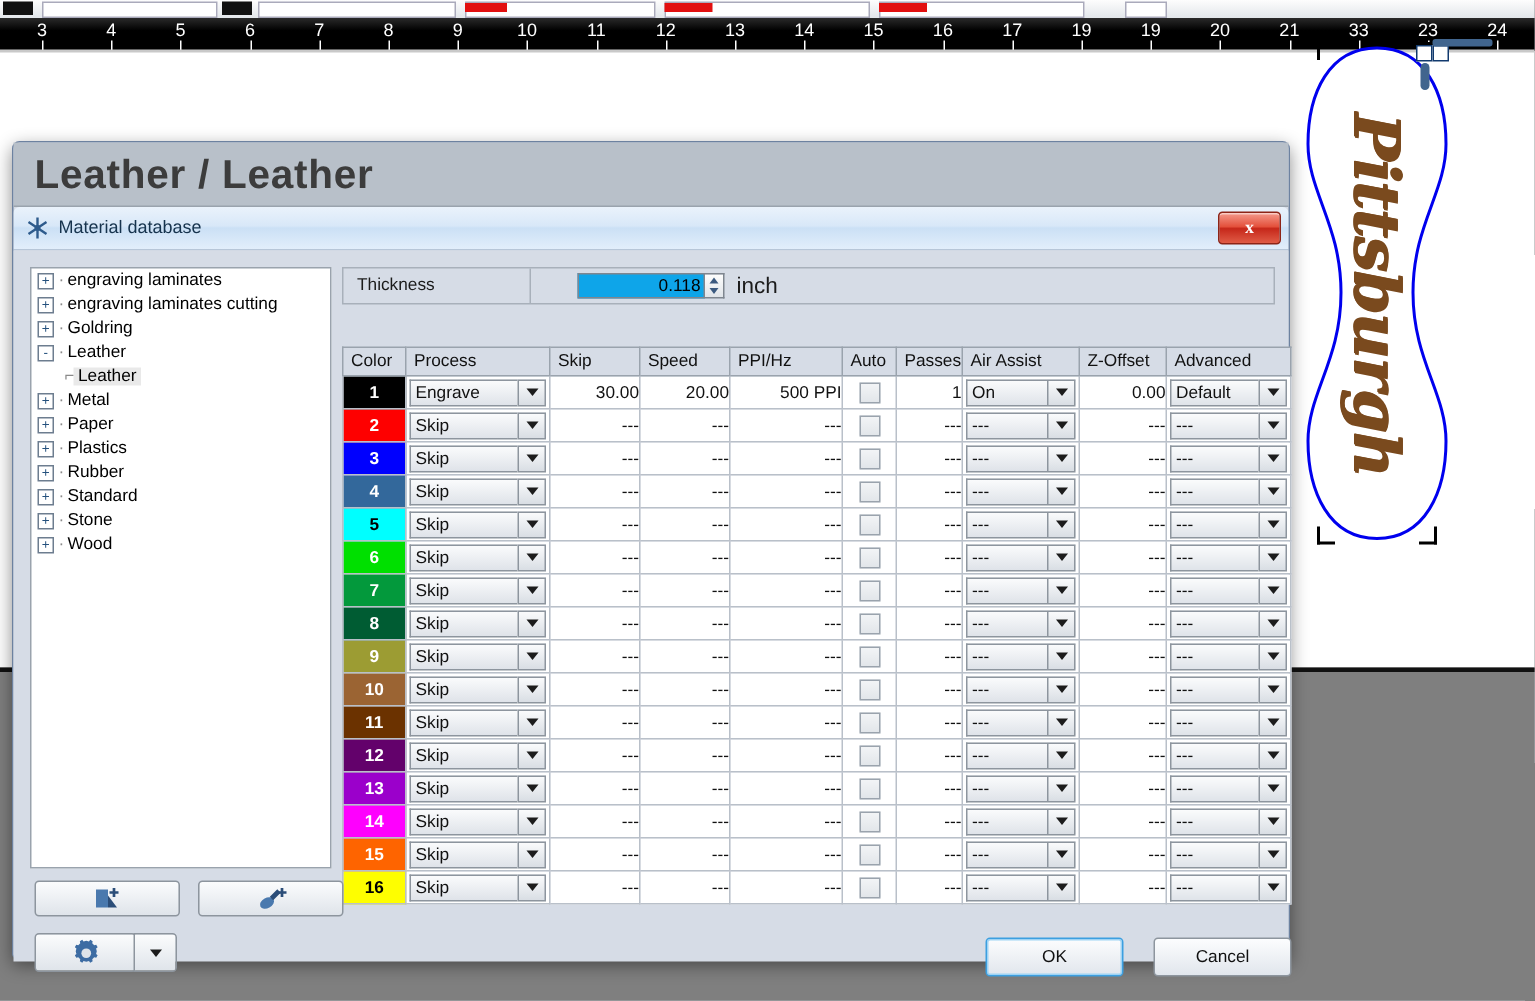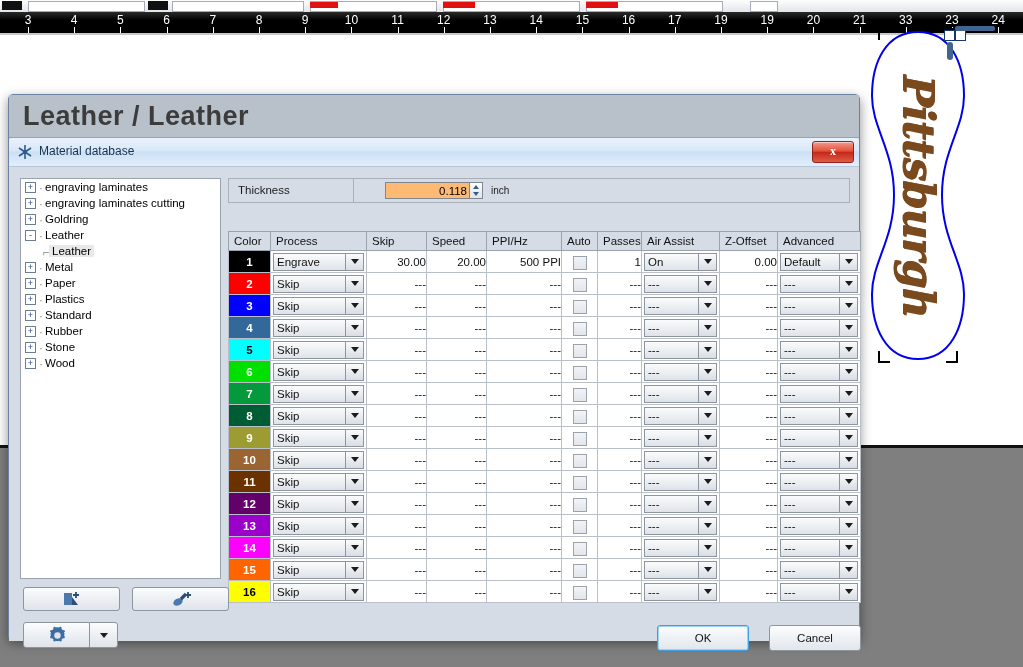--- a/index.html
+++ b/index.html
@@ -83,29 +83,29 @@
   .tree-row.child{padding-left:22px;}
   .tree-row .sel{background:#e9e9e9;padding:0 3px;}
 
   
   #fields{position:absolute;left:219px;top:11px;width:622px;}
   .field-row{display:flex;height:23px;border:1px solid #a8b0ba;border-top:none;background:#d6dce6;}
   .field-row:first-child{border-top:1px solid #a8b0ba;gap:26px;}
   .field-label{width:125px;font-size:11.5px;color:#1b1b1b;line-height:23px;padding-left:9px;
     border-right:1px solid #a8b0ba;box-sizing:border-box;}
   .field-ctrl{flex:1;display:flex;align-items:center;padding-left:5px;}
-  #thickness-input{width:85px;height:17px;background:#fdba74;border:1px solid #7f868f;
+  #thickness-input{width:85px;height:17px;background:#0ea5e9;border:1px solid #7f868f;
     font-size:11.5px;text-align:right;padding-right:2px;line-height:17px;box-sizing:border-box;}
   #thickness-spin{width:13px;height:17px;border:1px solid #7f868f;border-left:none;
     background:linear-gradient(#fdfdfd,#e0e4e9);display:flex;flex-direction:column;
     justify-content:space-around;align-items:center;box-sizing:border-box;cursor:pointer;}
   .spin-up,.spin-dn{width:0;height:0;border-left:3px solid transparent;border-right:3px solid transparent;}
   .spin-up{border-bottom:4px solid #3c5a80;}
   .spin-dn{border-top:4px solid #3c5a80;}
-  #thickness-unit{font-size:10px;color:#1b1b1b;margin-left:8px;}
+  #thickness-unit{font-size:15px;color:#1b1b1b;margin-left:8px;}
   #description-input{flex:1;height:17px;background:#fff;border:1px solid #7f868f;margin-right:4px;}
 
   
   #table-wrap{position:absolute;left:219px;top:64px;width:632px;}
   table.mat{border-collapse:collapse;width:632px;table-layout:fixed;}
   table.mat th{
     background:#d6dce6;border:1px solid #9aa3ad;font-weight:normal;font-size:11.5px;
     color:#111;height:19px;text-align:left;padding-left:5px;box-sizing:border-box;
   }
   table.mat td{border:1px solid #b9c0c9;height:22px;padding:0;font-size:11.5px;
@@ -246,22 +246,22 @@
 
     <div id="tree-panel">
         <div class="tree-row"><span class="expander">+</span><span class="dots">·</span><span class="">engraving laminates</span></div>
         <div class="tree-row"><span class="expander">+</span><span class="dots">·</span><span class="">engraving laminates cutting</span></div>
         <div class="tree-row"><span class="expander">+</span><span class="dots">·</span><span class="">Goldring</span></div>
         <div class="tree-row"><span class="expander">-</span><span class="dots">·</span><span class="">Leather</span></div>
         <div class="tree-row child"><span class="dots">⌐··</span><span class="sel">Leather</span></div>
         <div class="tree-row"><span class="expander">+</span><span class="dots">·</span><span class="">Metal</span></div>
         <div class="tree-row"><span class="expander">+</span><span class="dots">·</span><span class="">Paper</span></div>
         <div class="tree-row"><span class="expander">+</span><span class="dots">·</span><span class="">Plastics</span></div>
+        <div class="tree-row"><span class="expander">+</span><span class="dots">·</span><span class="">Rubber</span></div>
         <div class="tree-row"><span class="expander">+</span><span class="dots">·</span><span class="">Standard</span></div>
-        <div class="tree-row"><span class="expander">+</span><span class="dots">·</span><span class="">Rubber</span></div>
         <div class="tree-row"><span class="expander">+</span><span class="dots">·</span><span class="">Stone</span></div>
         <div class="tree-row"><span class="expander">+</span><span class="dots">·</span><span class="">Wood</span></div>
       </div>
 
     <div id="fields">
       <div class="field-row">
         <div class="field-label">Thickness</div>
         <div class="field-ctrl">
           <div id="thickness-input">0.118</div>
           <div id="thickness-spin">

